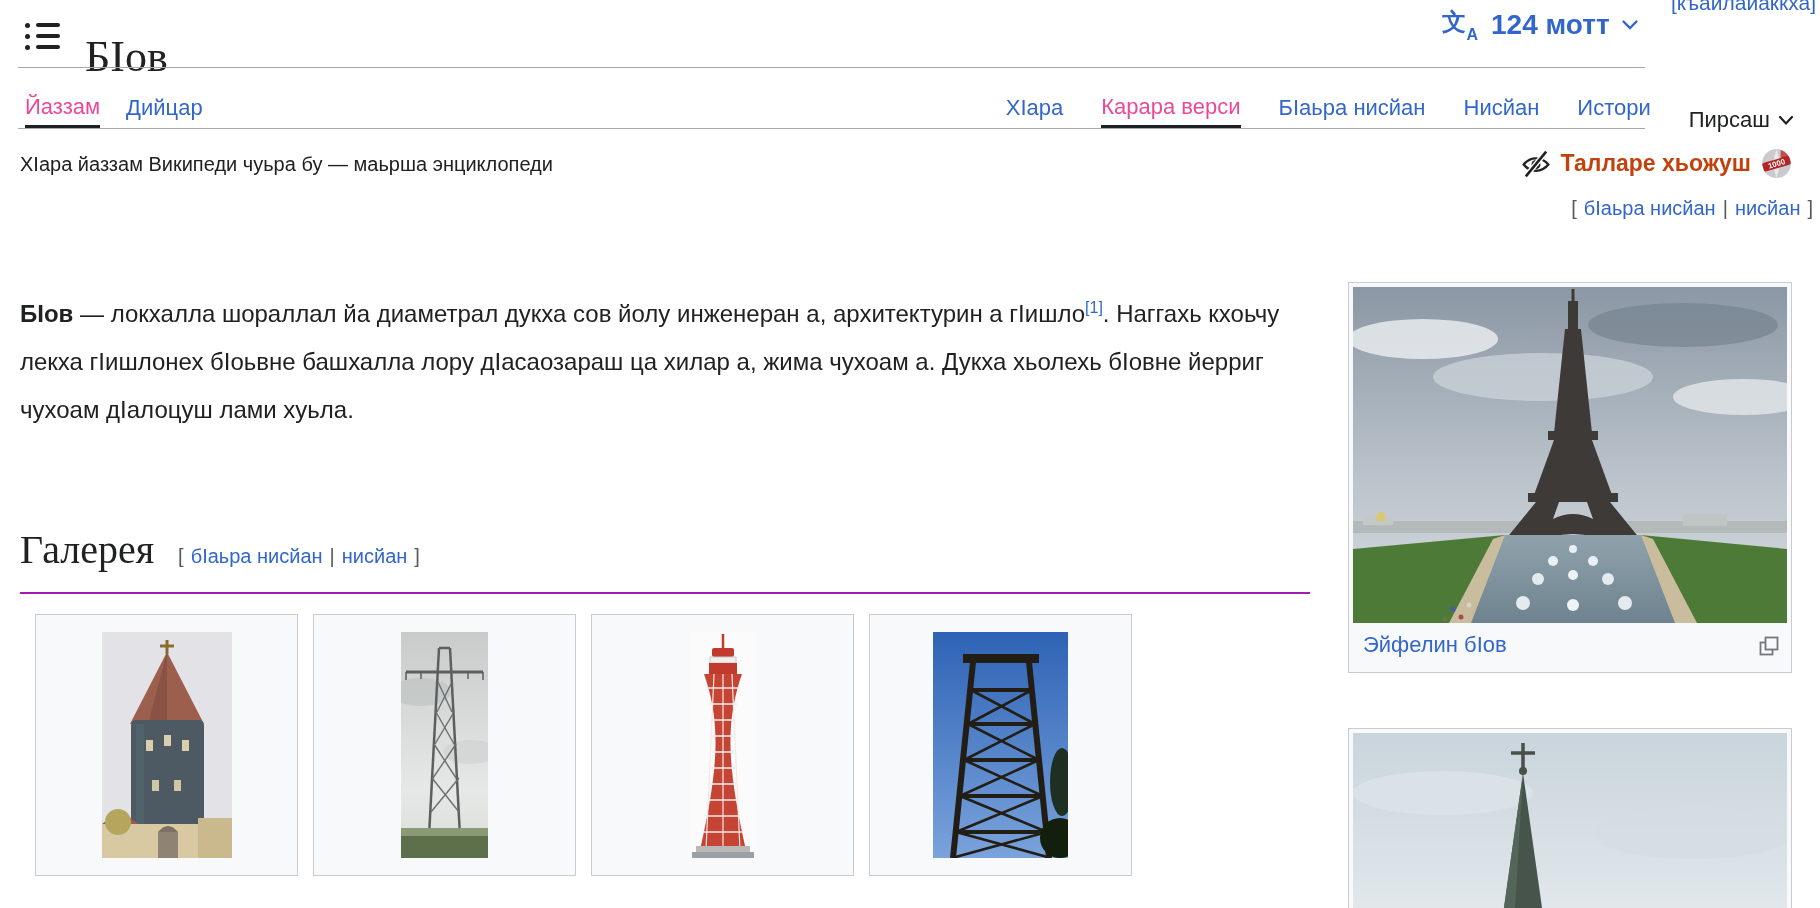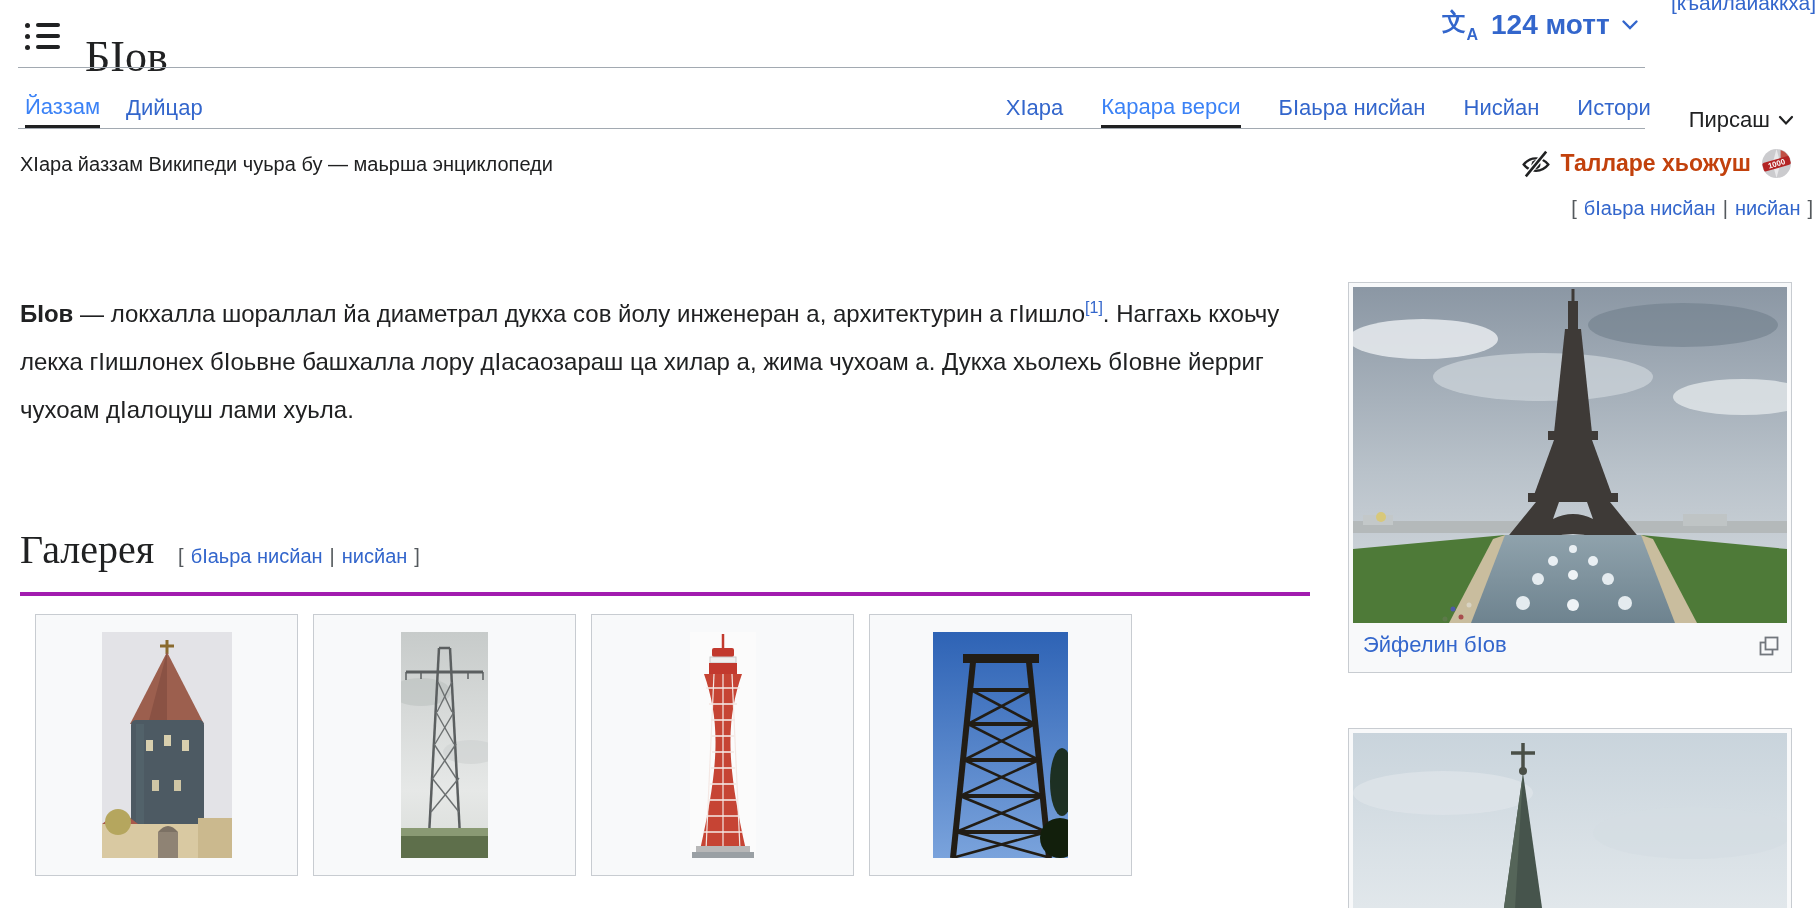--- a/index.html
+++ b/index.html
@@ -28,38 +28,38 @@
   .lang-glyph .la{position:absolute;right:2px;bottom:-2px;font-size:16px;font-weight:bold;}
   .lang-label{font-size:28px;font-weight:bold;color:#3366cc;}
 
   .header-rule{left:18px;top:67px;width:1627px;height:1px;background:#a2a9b1;}
 
   
   .tabs-rule{left:18px;top:128px;width:1627px;height:1px;background:#a2a9b1;}
   .tabs-left{left:25px;top:88px;height:40px;display:flex;gap:26px;}
   .tabs-right{top:88px;left:840px;right:26px;height:40px;display:flex;gap:38px;justify-content:flex-end;}
   .tab{font-size:22px;line-height:38px;height:40px;box-sizing:border-box;color:#3366cc;cursor:pointer;white-space:nowrap;display:flex;align-items:center;gap:8px;}
-  .tab.current{color:#3b82f6;border-bottom:3px solid #202122;}
+  .tab.current{color:#ec4899;border-bottom:3px solid #202122;}
   .tab.plain{color:#202122;margin-top:12px;}
 
   
   .tagline{left:20px;top:153px;font-size:20px;color:#202122;}
   .review{top:148px;right:28px;display:flex;align-items:center;gap:10px;}
   .review-label{font-size:23px;font-weight:bold;color:#c2410c;}
   .editlinks{display:inline-flex;gap:7px;font-size:20px;align-items:baseline;}
   .editlinks .br{color:#54595d;}
   .editlinks-top{top:197px;right:7px;}
 
   
   .lead{left:20px;top:266px;width:1282px;font-size:24px;line-height:48px;}
   .lead b{font-weight:bold;}
   .lead sup{font-size:16px;line-height:0;vertical-align:super;color:#3366cc;cursor:pointer;}
 
   
-  .h2-block{left:20px;top:526px;width:1290px;border-bottom:4px solid #a21caf;padding-bottom:18px;display:flex;align-items:baseline;gap:24px;}
+  .h2-block{left:20px;top:526px;width:1290px;border-bottom:2px solid #a21caf;padding-bottom:18px;display:flex;align-items:baseline;gap:24px;}
   .h2-title{font-family:"Liberation Serif", serif;font-weight:400;font-size:40px;line-height:48px;margin-left:8px;}
   .gallery{left:35px;top:614px;display:flex;gap:15px;}
   .gallery-box{width:261px;height:260px;background:#f8f9fa;border:1px solid #c8ccd1;display:flex;align-items:center;justify-content:center;cursor:pointer;}
 
   
   .thumb{background:#f8f9fa;border:1px solid #c8ccd1;box-sizing:border-box;width:444px;padding:4px;}
   .thumb1{left:1348px;top:282px;}
   .thumb2{left:1348px;top:728px;height:220px;}
   .thumb-caption{display:flex;align-items:flex-start;justify-content:space-between;padding:9px 8px 10px 10px;}
   .thumb-caption .cap{font-size:22px;}

